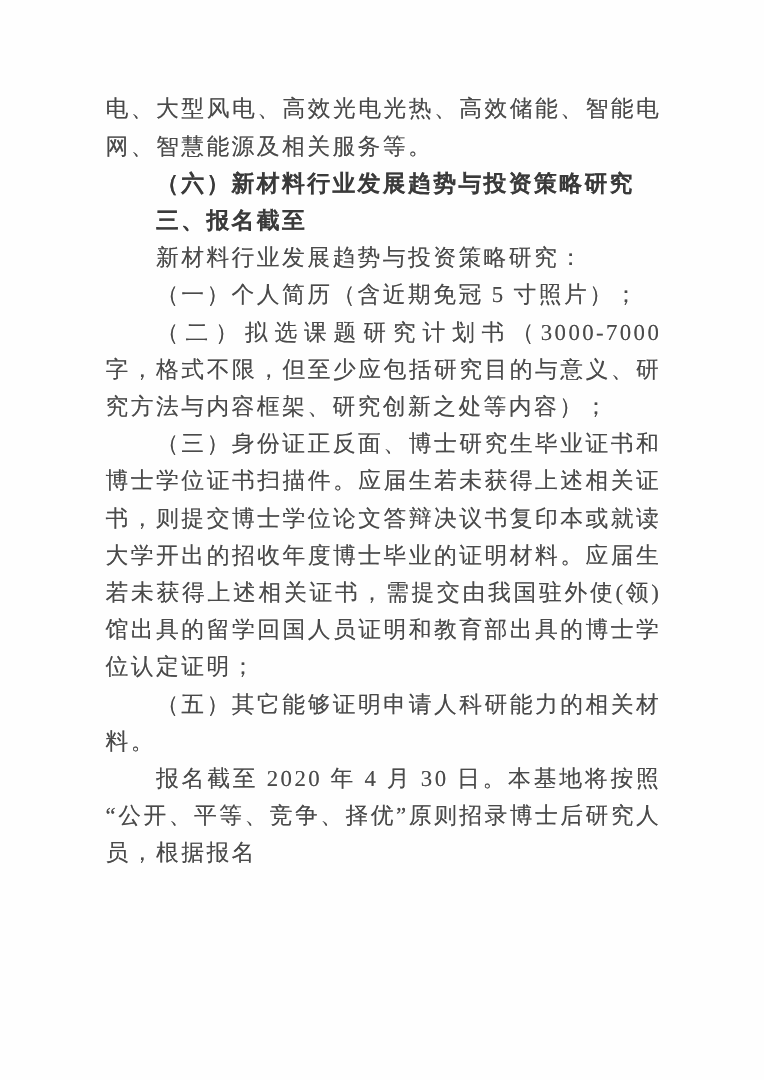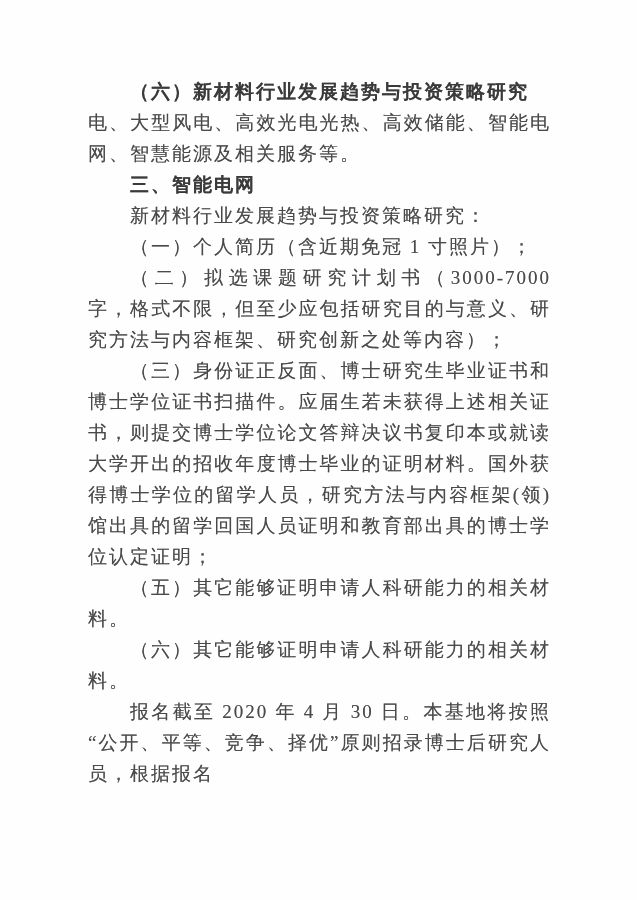--- a/index.html
+++ b/index.html
@@ -35,34 +35,33 @@
   .heading {
     font-weight: 700;
     color: #3a3a3a;
     text-shadow: 0 0 0.4px rgba(58,58,58,0.65);
   }
 </style>
 </head>
 <body>
 
 <div class="page">
+  <p class="para">电、大型风电、高效光电光热、高效储能、智能电网、智慧能源及相关服务等。</p>
+
   <p class="para indent heading">（六）新材料行业发展趋势与投资策略研究</p>
 
-  <p class="para">电、大型风电、高效光电光热、高效储能、智能电网、智慧能源及相关服务等。</p>
 
-
-  <p class="para indent heading">三、智能电网</p>
+  <p class="para indent heading">三、报名截至</p>
 
   <p class="para indent">新材料行业发展趋势与投资策略研究：</p>
 
-  <p class="para indent">（一）个人简历（含近期免冠 1 寸照片）；</p>
+  <p class="para indent">（一）个人简历（含近期免冠 5 寸照片）；</p>
 
   <p class="para indent">（二）拟选课题研究计划书（3000-7000 字，格式不限，但至少应包括研究目的与意义、研究方法与内容框架、研究创新之处等内容）；</p>
 
-  <p class="para indent">（三）身份证正反面、博士研究生毕业证书和博士学位证书扫描件。应届生若未获得上述相关证书，则提交博士学位论文答辩决议书复印本或就读大学开出的招收年度博士毕业的证明材料。国外获得博士学位的留学人员，研究方法与内容框架(领)馆出具的留学回国人员证明和教育部出具的博士学位认定证明；</p>
+  <p class="para indent">（三）身份证正反面、博士研究生毕业证书和博士学位证书扫描件。应届生若未获得上述相关证书，则提交博士学位论文答辩决议书复印本或就读大学开出的招收年度博士毕业的证明材料。应届生若未获得上述相关证书，需提交由我国驻外使(领)馆出具的留学回国人员证明和教育部出具的博士学位认定证明；</p>
 
 
   <p class="para indent">（五）其它能够证明申请人科研能力的相关材料。</p>
 
-  <p class="para indent">（六）其它能够证明申请人科研能力的相关材料。</p>
 
   <p class="para indent">报名截至 2020 年 4 月 30 日。本基地将按照“公开、平等、竞争、择优”原则招录博士后研究人员，根据报名</p>
 </div>
 
 </body></html>

